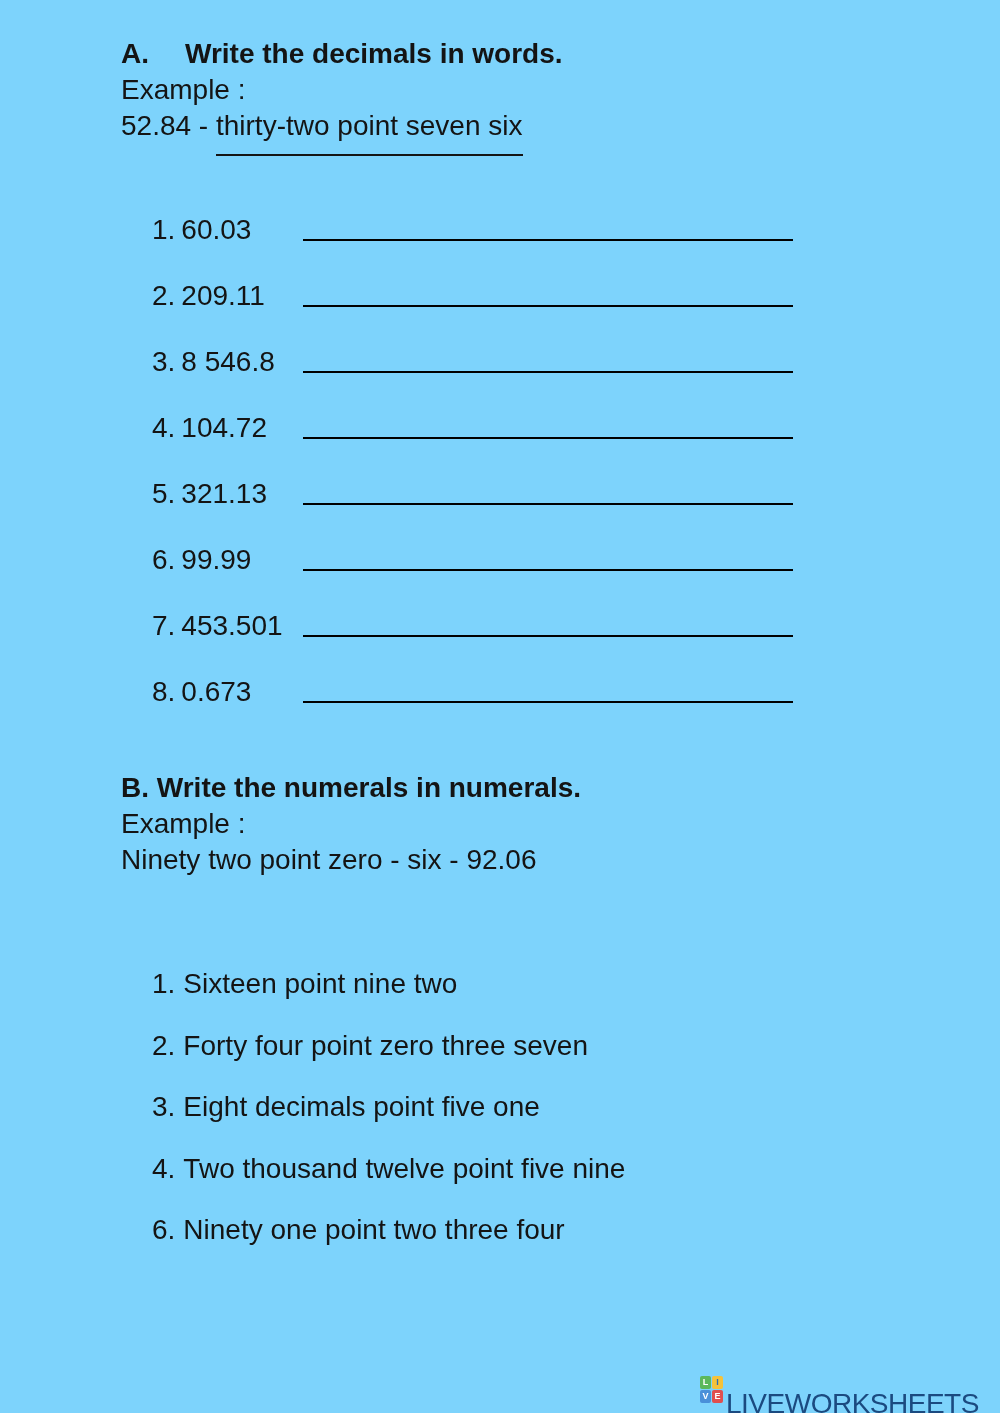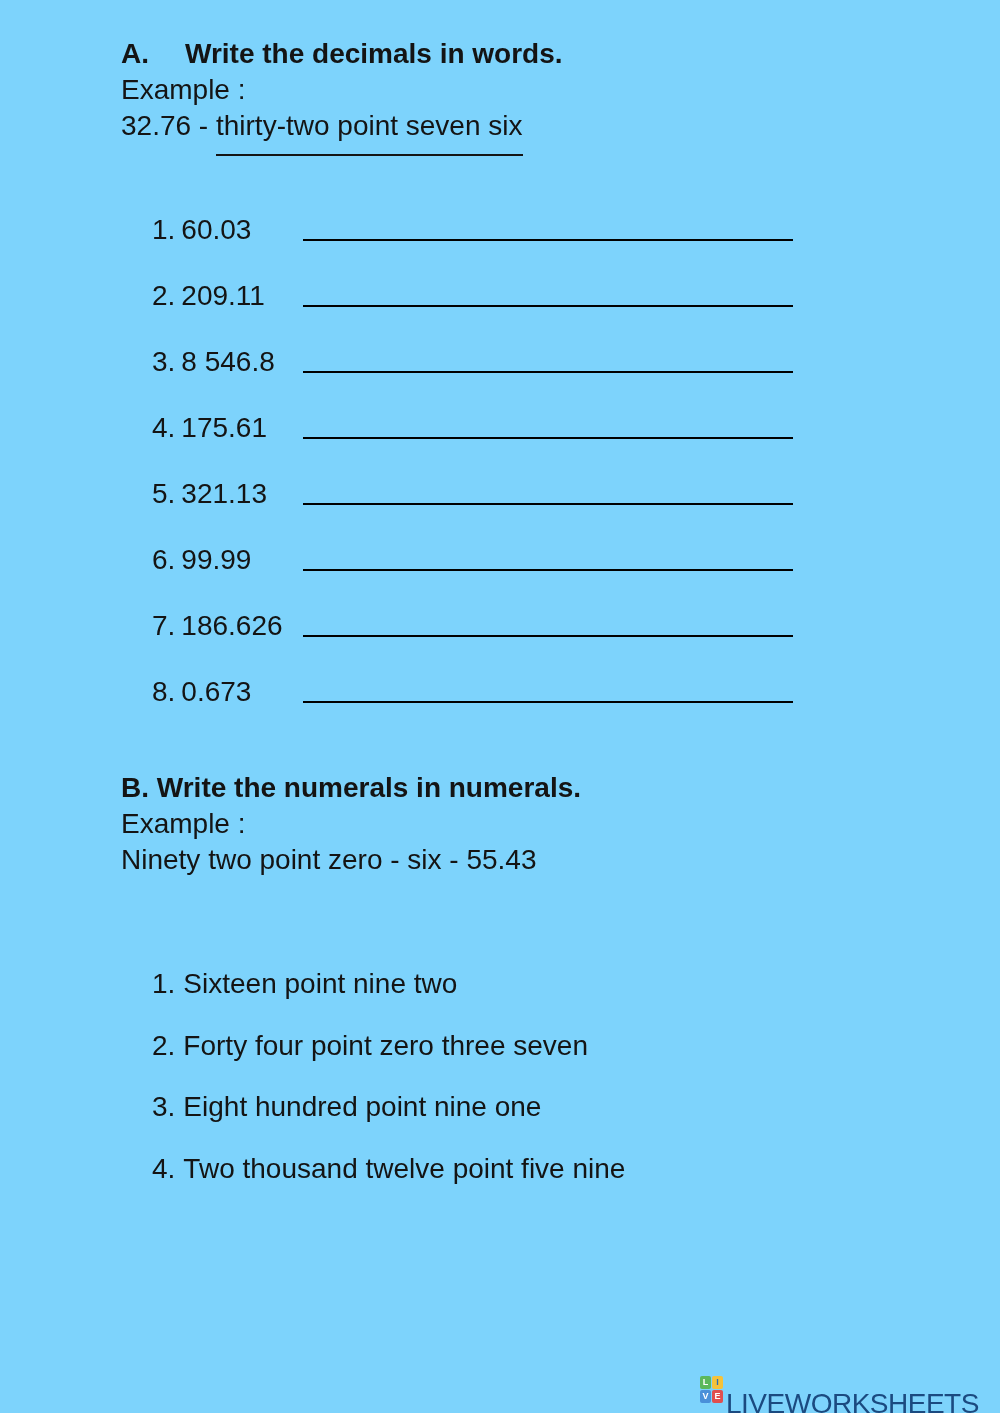--- a/index.html
+++ b/index.html
@@ -38,69 +38,70 @@
                 line-height:34px;margin-top:29px; }
 </style>
 </head>
 <body>
 
 <div class="page">
 
   <div class="sec-header" id="sec-a-header">
     <div class="bold-line"><span>A.</span><span class="tab-gap"></span><span>Write the decimals in words.</span></div>
     <div>Example :</div>
-    <div><span>32.76 - </span><span class="underlined-answer">thirty-two point seven six</span></div>
+    <div><span>52.84 - </span><span class="underlined-answer">thirty-two point seven six</span></div>
   </div>
 
   <div class="a-items">
     <div class="a-row">
       <span class="a-label"><span class="a-num">1.</span><span>60.03</span></span>
       <span class="a-line"></span>
     </div>
     <div class="a-row">
       <span class="a-label"><span class="a-num">2.</span><span>209.11</span></span>
       <span class="a-line"></span>
     </div>
     <div class="a-row">
       <span class="a-label"><span class="a-num">3.</span><span>8 546.8</span></span>
       <span class="a-line"></span>
     </div>
     <div class="a-row">
-      <span class="a-label"><span class="a-num">4.</span><span>175.61</span></span>
+      <span class="a-label"><span class="a-num">4.</span><span>104.72</span></span>
       <span class="a-line"></span>
     </div>
     <div class="a-row">
       <span class="a-label"><span class="a-num">5.</span><span>321.13</span></span>
       <span class="a-line"></span>
     </div>
     <div class="a-row">
       <span class="a-label"><span class="a-num">6.</span><span>99.99</span></span>
       <span class="a-line"></span>
     </div>
     <div class="a-row">
-      <span class="a-label"><span class="a-num">7.</span><span>186.626</span></span>
+      <span class="a-label"><span class="a-num">7.</span><span>453.501</span></span>
       <span class="a-line"></span>
     </div>
     <div class="a-row">
       <span class="a-label"><span class="a-num">8.</span><span>0.673</span></span>
       <span class="a-line"></span>
     </div>
   </div>
 
   <div class="sec-header" id="sec-b-header">
     <div class="bold-line">B. Write the numerals in numerals.</div>
     <div>Example :</div>
-    <div>Ninety two point zero - six - 55.43</div>
+    <div>Ninety two point zero - six - 92.06</div>
   </div>
 
   <div class="b-items">
     <div class="b-row"><span class="b-num">1.</span><span>Sixteen point nine two</span></div>
     <div class="b-row"><span class="b-num">2.</span><span>Forty four point zero three seven</span></div>
-    <div class="b-row"><span class="b-num">3.</span><span>Eight hundred point nine one</span></div>
+    <div class="b-row"><span class="b-num">3.</span><span>Eight decimals point five one</span></div>
     <div class="b-row"><span class="b-num">4.</span><span>Two thousand twelve point five nine</span></div>
+    <div class="b-row"><span class="b-num">6.</span><span>Ninety one point two three four</span></div>
   </div>
 
   <div class="brand">
     <div class="brand-cube">
       <span class="brand-tile" style="background: rgb(92, 184, 92); color: rgb(255, 255, 255);">L</span>
       <span class="brand-tile" style="background: rgb(245, 194, 58); color: rgb(42, 111, 181);">I</span>
       <span class="brand-tile" style="background: rgb(74, 144, 217); color: rgb(255, 255, 255);">V</span>
       <span class="brand-tile" style="background: rgb(224, 79, 79); color: rgb(255, 255, 255);">E</span>
     </div>
     <span class="brand-word" style="color: rgb(27, 74, 128);">LIVEWORKSHEETS</span>

